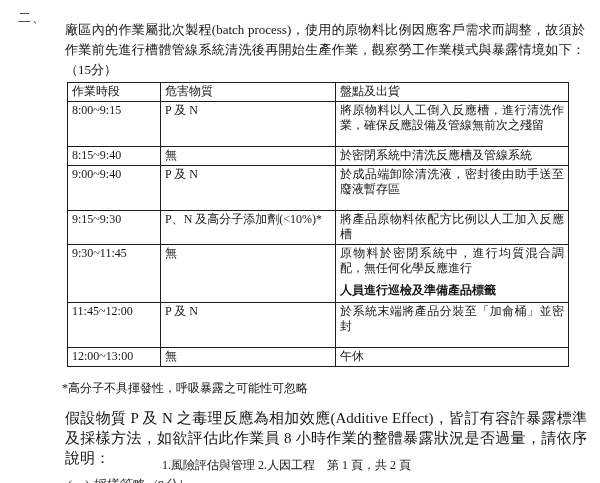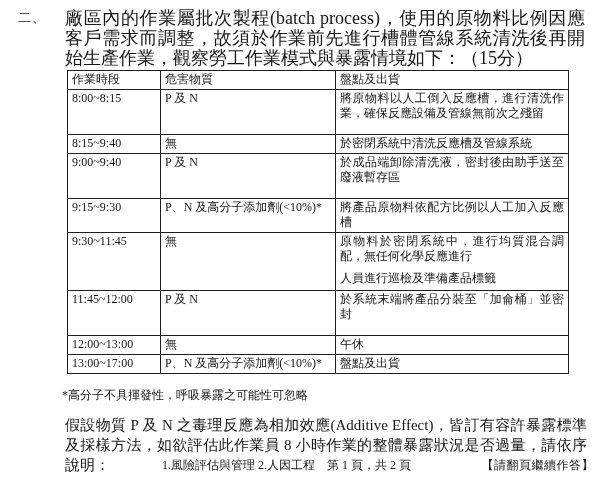--- a/index.html
+++ b/index.html
@@ -13,40 +13,40 @@
   .page { position:relative; width:600px; height:483px; }
   .doc { padding:8px 15px 0 18px; }
 
   .question { display:flex; }
   .q-num {
     flex:none; width:47px;
     font-size:13px; line-height:20px; letter-spacing:1px;
   }
   .q-text {
     width:522px;
-    font-size:18px; line-height:20px;
-    text-align:justify; text-justify:inter-ideograph;
+    font-size:13px; line-height:20px;
+    text-align:justify; text-justify:inter-ideograph;margin-top:12px;
   }
 
   table.exposure {
     border-collapse:collapse;
     table-layout:fixed;
     width:501px;
     margin:2px 1px 0 49px;
   }
   table.exposure th, table.exposure td {
     border:1px solid #1d1d1d;
     font-size:12px; line-height:15px;
     font-weight:normal;
     text-align:left; vertical-align:top;
     padding:1px 4px 2px 4px;
     overflow:hidden;
   }
   td.mode div { text-align:justify; }
-  td.mode div.mode-gap { margin-top:7px; }
+  td.mode div.mode-gap { margin-top:7px;font-weight:bold; }
   tr.tall td { padding-bottom:13px; }
   tr.tall3 td { padding-bottom:4px; }
 
   .footnote {
     margin:13px 0 0 44px;
     font-size:12px; line-height:17px;
   }
   .assumption {
     margin:11px 0 0 47px;
     width:522px;
@@ -83,21 +83,21 @@
       </colgroup>
       <thead>
         <tr id="thead-row">
             <th>作業時段</th>
             <th>危害物質</th>
             <th>盤點及出貨</th>
           </tr>
       </thead>
       <tbody id="tbody-rows">
           <tr class="tall">
-            <td>8:00~8:15</td>
+            <td>8:00~9:15</td>
             <td>P 及 N</td>
             <td class="mode">
               <div>將原物料以人工倒入反應槽，進行清洗作業，確保反應設備及管線無前次之殘留</div>
             </td>
           </tr>
           <tr>
             <td>8:15~9:40</td>
             <td>無</td>
             <td class="mode">
               <div>於密閉系統中清洗反應槽及管線系統</div>
@@ -132,33 +132,25 @@
               <div>於系統末端將產品分裝至「加侖桶」並密封</div>
             </td>
           </tr>
           <tr>
             <td>12:00~13:00</td>
             <td>無</td>
             <td class="mode">
               <div>午休</div>
             </td>
           </tr>
-          <tr>
-            <td>13:00~17:00</td>
-            <td>P、N 及高分子添加劑(&lt;10%)*</td>
-            <td class="mode">
-              <div>盤點及出貨</div>
-            </td>
-          </tr>
         </tbody>
     </table>
 
     <div class="footnote">*高分子不具揮發性，呼吸暴露之可能性可忽略</div>
 
     <div class="assumption">假設物質 P 及 N 之毒理反應為相加效應(Additive Effect)，皆訂有容許暴露標準及採樣方法，如欲評估此作業員 8 小時作業的整體暴露狀況是否過量，請依序說明：</div>
 
     <div class="subq">(一) 採樣策略（8分）</div>
 
   </div>
 
   <div class="footer-center">1.風險評估與管理 2.人因工程　第 1 頁，共 2 頁</div>
-  <div class="footer-right">【請翻頁繼續作答】</div>
 </div>
 
 </body></html>

